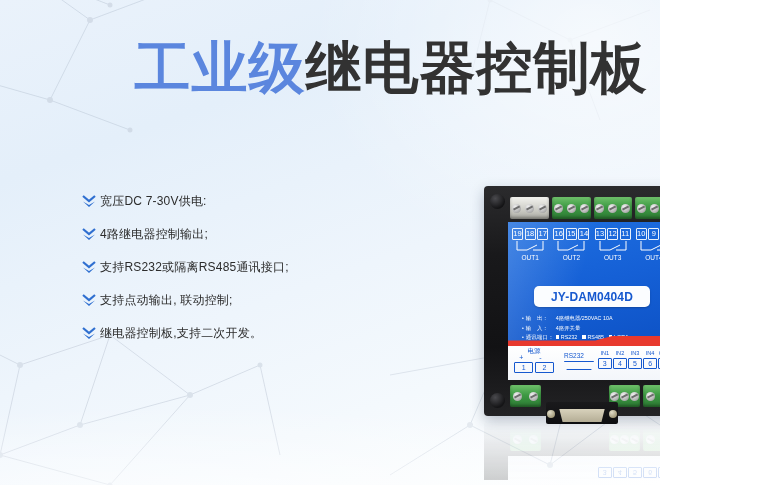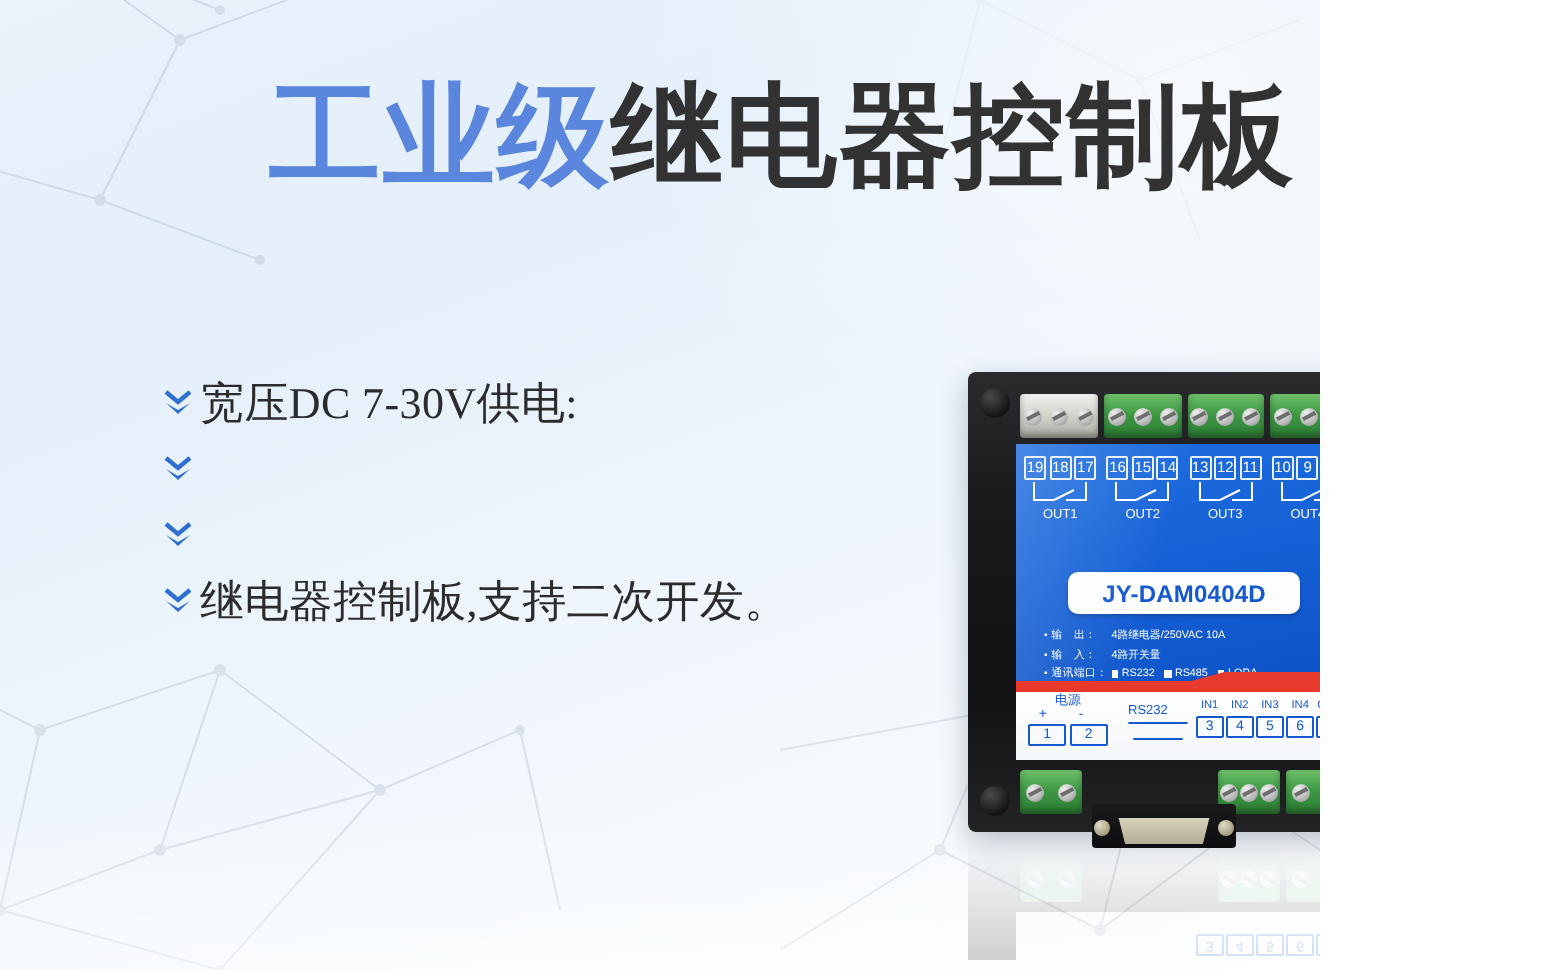--- a/index.html
+++ b/index.html
@@ -55,21 +55,21 @@
   .features {
     position: absolute; left: 78px; top: 186px; width: 400px;
   }
   .feat {
     display: flex; align-items: center;
     height: 31px; margin-bottom: 2px;
   }
   .feat .chev { width: 22px; flex: 0 0 22px; display:flex; align-items:center; justify-content:center; }
   .feat .chev svg { display:block; }
   .feat .ftxt {
-    font-size: 22px; color: #2c2c2c; white-space: nowrap; letter-spacing: .2px; font-family: Liberation Serif, serif;
+    font-size: 12px; color: #2c2c2c; white-space: nowrap; letter-spacing: .2px;
   }
 
   
   #product {
     position: absolute; left: 484px; top: 186px;
     width: 212px; height: 230px;
   }
   
   .case {
     position:absolute; inset:0;
@@ -296,28 +296,39 @@
       </span>
       <span class="ftxt">宽压DC 7-30V供电:</span>
     </div>
     <div class="feat">
       <span class="chev">
         <svg width="14" height="15" viewBox="0 0 14 15">
             <path d="M1 2 L7 7 L13 2" fill="none" stroke="#2f6fd0" stroke-width="2.2"></path>
             <path d="M1 7.5 L7 13 L13 7.5 L7 11 Z" fill="#2f6fd0"></path>
           </svg>
       </span>
+      <span class="ftxt">4路继电器控制输出;</span>
     </div>
     <div class="feat">
       <span class="chev">
         <svg width="14" height="15" viewBox="0 0 14 15">
             <path d="M1 2 L7 7 L13 2" fill="none" stroke="#2f6fd0" stroke-width="2.2"></path>
             <path d="M1 7.5 L7 13 L13 7.5 L7 11 Z" fill="#2f6fd0"></path>
           </svg>
       </span>
+      <span class="ftxt">支持RS232或隔离RS485通讯接口;</span>
+    </div>
+    <div class="feat">
+      <span class="chev">
+        <svg width="14" height="15" viewBox="0 0 14 15">
+            <path d="M1 2 L7 7 L13 2" fill="none" stroke="#2f6fd0" stroke-width="2.2"></path>
+            <path d="M1 7.5 L7 13 L13 7.5 L7 11 Z" fill="#2f6fd0"></path>
+          </svg>
+      </span>
+      <span class="ftxt">支持点动输出, 联动控制;</span>
     </div>
     <div class="feat">
       <span class="chev">
         <svg width="14" height="15" viewBox="0 0 14 15">
             <path d="M1 2 L7 7 L13 2" fill="none" stroke="#2f6fd0" stroke-width="2.2"></path>
             <path d="M1 7.5 L7 13 L13 7.5 L7 11 Z" fill="#2f6fd0"></path>
           </svg>
       </span>
       <span class="ftxt">继电器控制板,支持二次开发。</span>
     </div>

